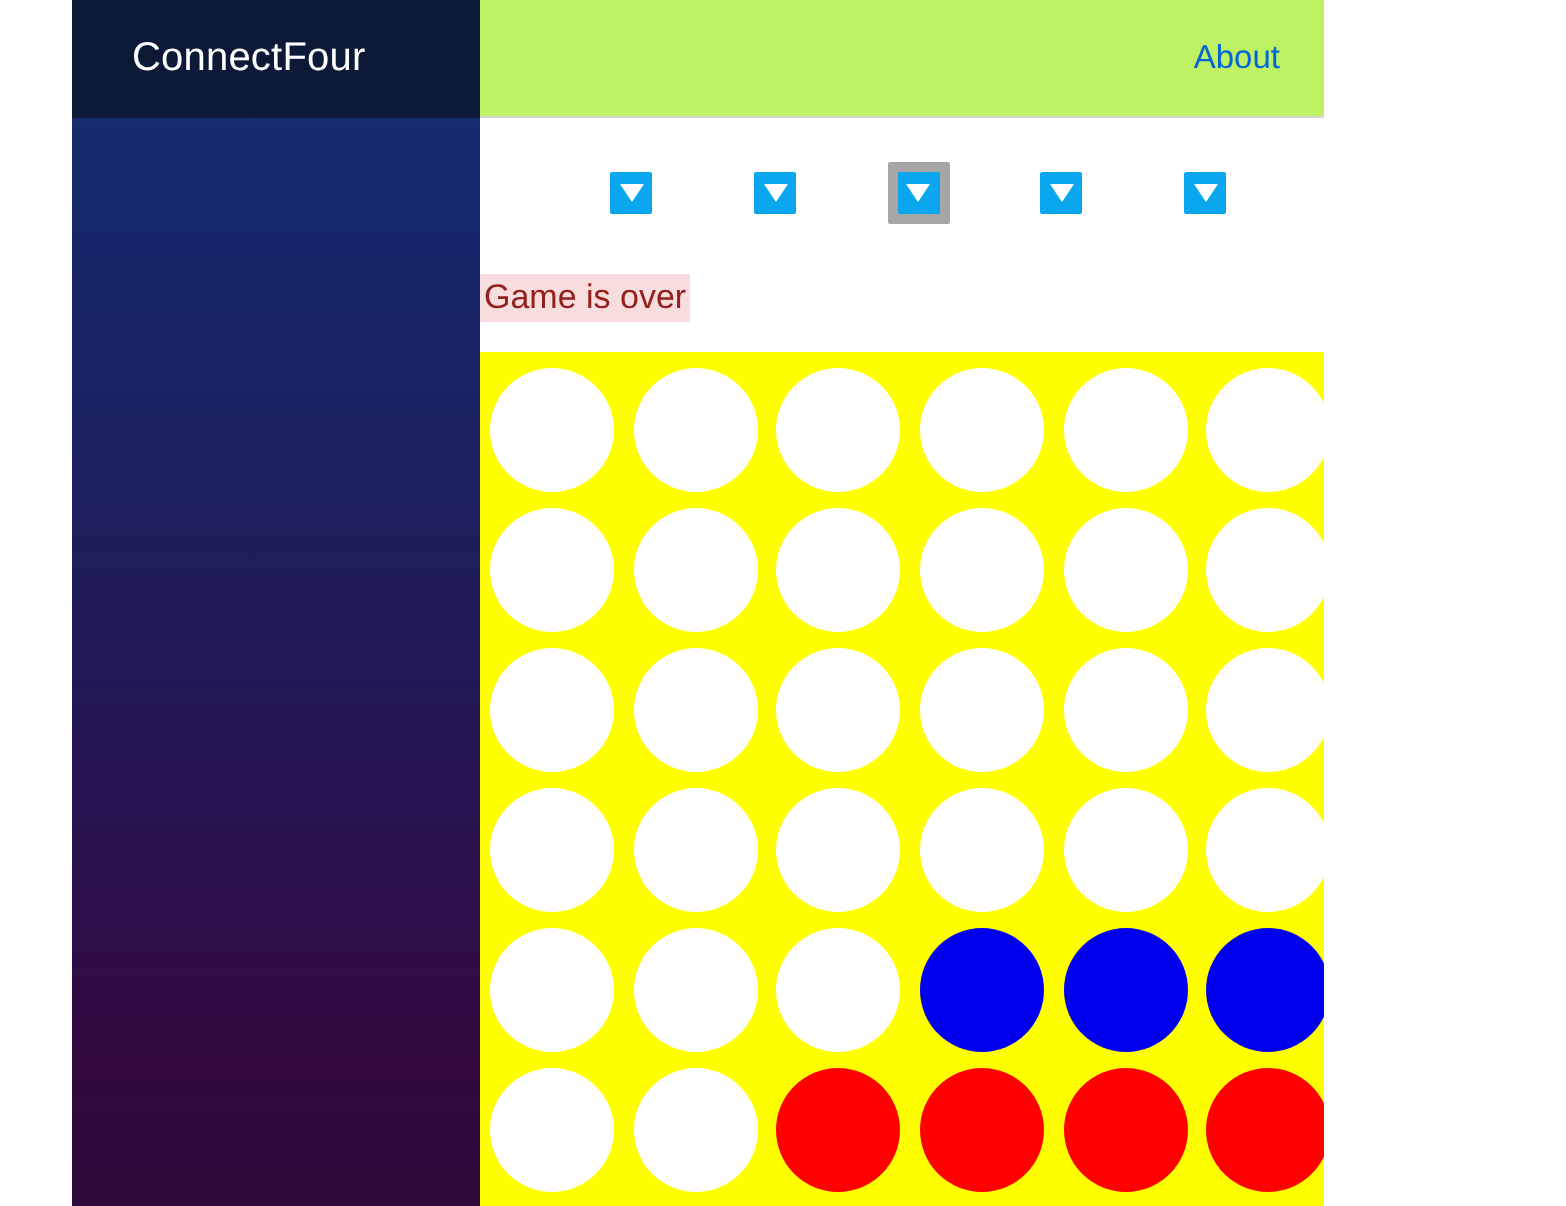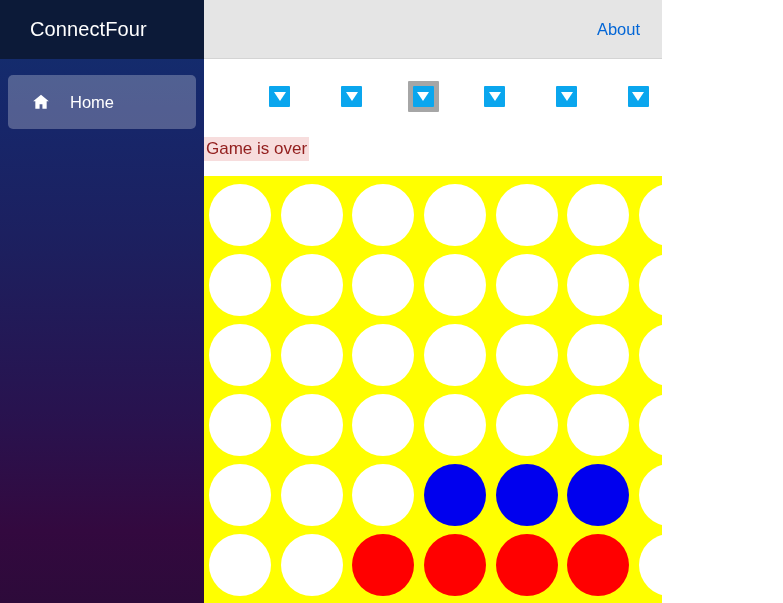--- a/index.html
+++ b/index.html
@@ -10,20 +10,21 @@
     background: #ffffff;
     font-family: "Liberation Sans", sans-serif;
   }
 
   #app {
     position: relative;
     width: 662px;
     height: 603px;
     display: flex;
     overflow: hidden;
+    padding-left: 36px;
   }
 
   
   .sidebar {
     width: 204px;
     min-width: 204px;
     height: 603px;
     background: linear-gradient(180deg, #12306e 0%, #16276b 18%, #1d1f5e 42%, #29124e 70%, #33093f 88%, #2d0a3a 100%);
     display: flex;
     flex-direction: column;
@@ -86,21 +87,21 @@
     flex: 1 1 auto;
     height: 603px;
     display: flex;
     flex-direction: column;
     background: #ffffff;
     position: relative;
   }
   .topbar {
     height: 59px;
     min-height: 59px;
-    background: #e5e5e5;
+    background: #bef264;
     border-bottom: 1px solid #d4d4d4;
     display: flex;
     align-items: center;
     justify-content: flex-end;
     padding-right: 22px;
   }
   .topbar-link {
     color: #0366d6;
     font-size: 16.5px;
     text-decoration: none;
@@ -215,28 +216,20 @@
 <body>
 
 <div id="app">
 
   <div class="sidebar">
     <div class="brand-bar">
       <span class="brand-title">ConnectFour</span>
     </div>
     <nav class="nav-list">
 
-      <div class="nav-item active">
-        <span class="nav-icon">
-          <svg width="22" height="20" viewBox="0 0 24 24" aria-hidden="true">
-            <path fill="#ffffff" d="M12 3.2 2.6 11.2h2.6V20h5.1v-5.4h3.4V20h5.1v-8.8h2.6z"></path>
-          </svg>
-        </span>
-        <span class="nav-label">Home</span>
-      </div>
 
 
 
     </nav>
   </div>
 
   <div class="main-col">
 
     <div class="topbar">
       <a class="topbar-link" href="#">About</a>

